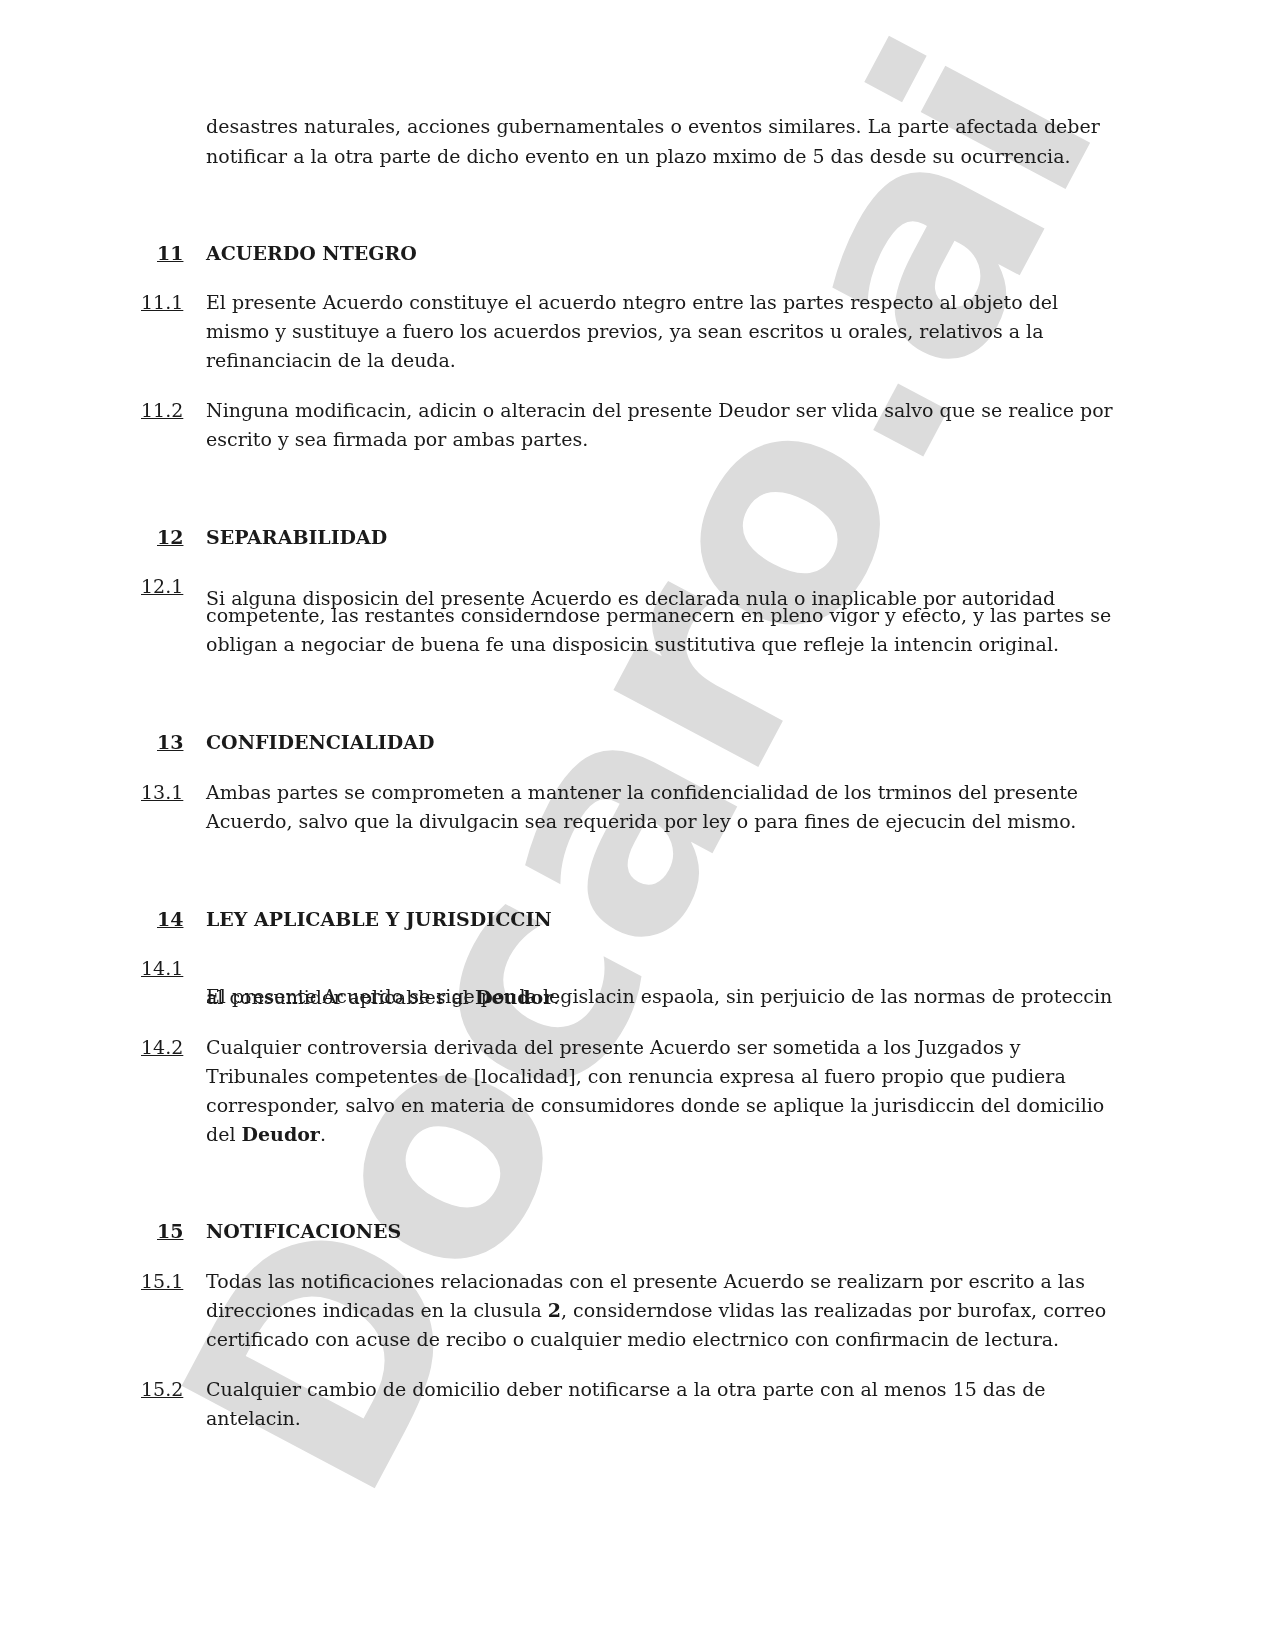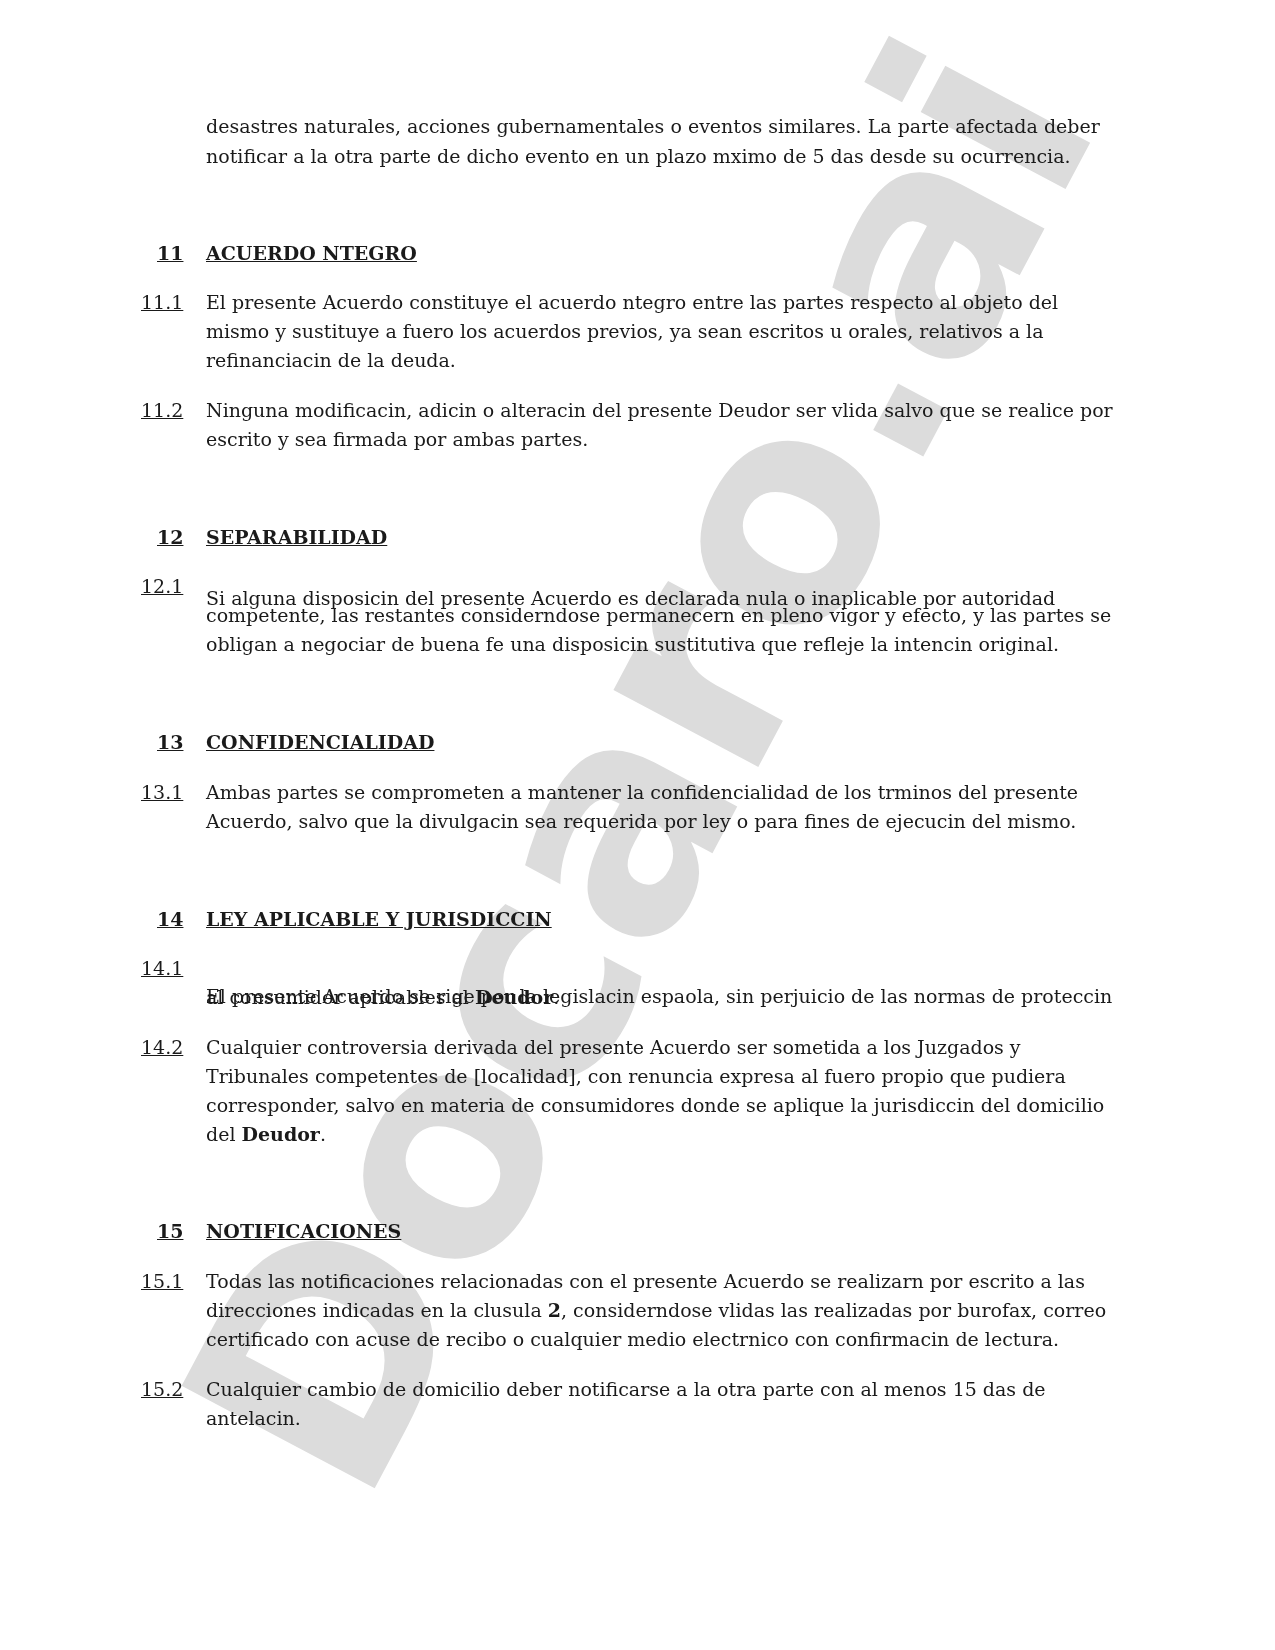--- a/index.html
+++ b/index.html
@@ -21,21 +21,21 @@
   }
   .content {
     position: absolute; left: 0; top: 0; width: 1275px;
     font-family: "DejaVu Serif", serif;
     font-size: 19px;
     color: #1a1a1a;
     z-index: 1;
   }
   .line { position: absolute; left: 206px; line-height: 30px; white-space: nowrap; }
   .num { position: absolute; line-height: 30px; white-space: nowrap; text-decoration: underline; }
-  .heading { font-weight: bold; text-decoration: underline; }
+  .heading { font-weight: bold; }
   .hnum { left: 157px; font-weight: bold; }
   .pnum { left: 141px; }
   b { font-weight: bold; margin-top: 16px; }
 </style>
 </head>
 <body>
 
 <div class="page">
 
   <div class="watermark">Docaro.ai</div>

